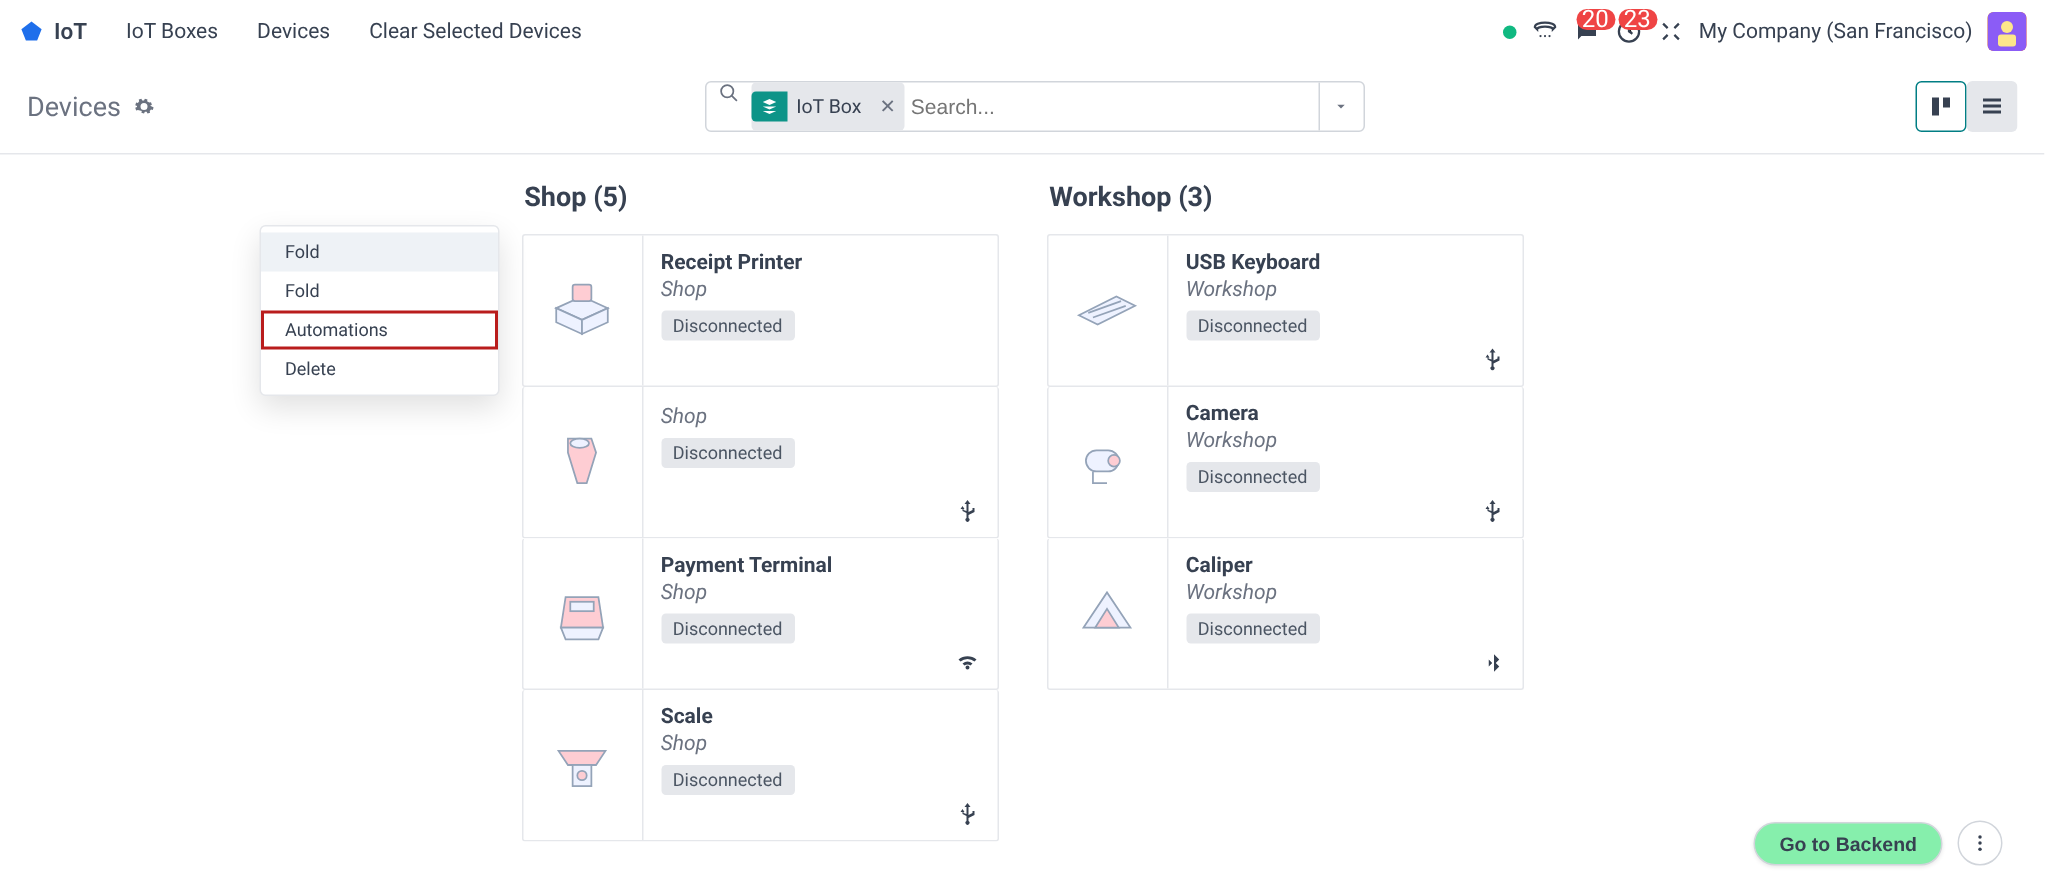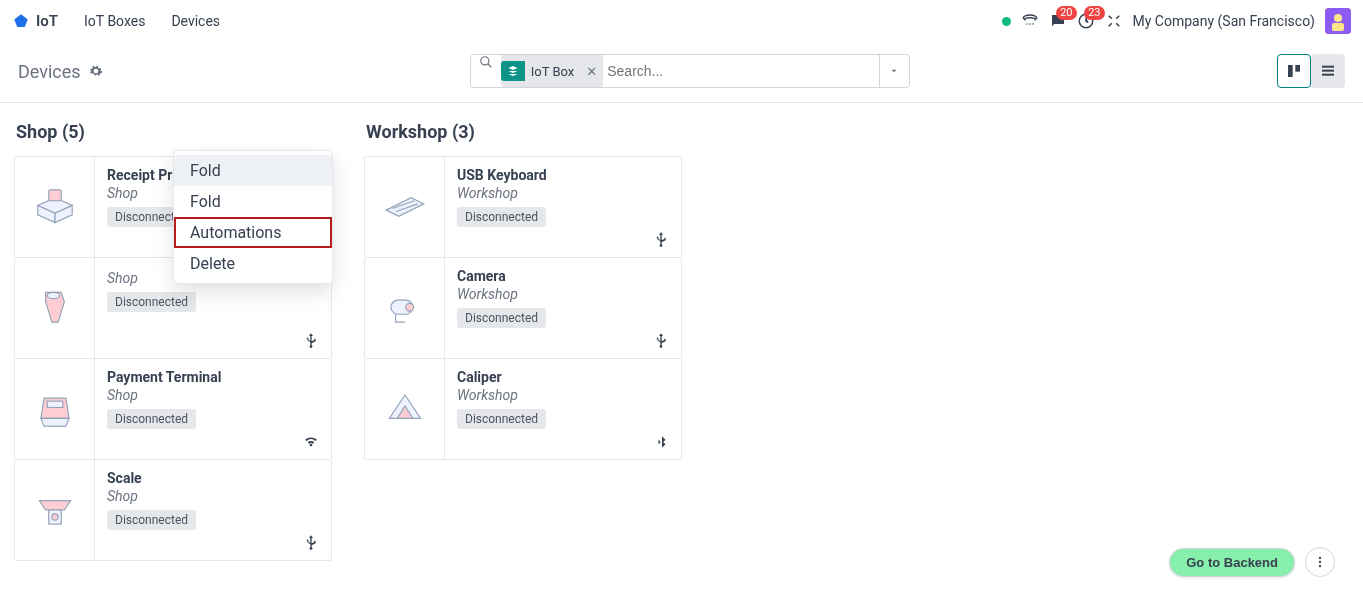--- a/index.html
+++ b/index.html
@@ -7,21 +7,21 @@
 
   
   .topnav { display: flex; align-items: center; height: 42px; padding: 0 12px; border-bottom: none; }
   .topnav-left { display: flex; align-items: center; gap: 6px; }
   .app-icon { width: 18px; height: 18px; color: #1f6feb; }
   .app-name { font-weight: 600; margin-right: 10px; font-size: 15px;}
   .menu-item { padding: 4px 10px; cursor: pointer; color: #374151; }
   .topnav-right { margin-left: auto; display: flex; align-items: center; gap: 10px; }
   .green-dot { width: 9px; height: 9px; background: #10b981; border-radius: 50%; }
   .systray-icon { position: relative; color: #374151; cursor: pointer; display:flex; align-items:center; }
-  .badge { position: absolute; top: -6px; right: -10px; background: #ef4444; color: #fff; font-size: 11px; border-radius: 8px; padding: 0 4px; line-height: 14px; min-width: 18px; text-align:center;}
+  .badge { position: absolute; top: -6px; right: -10px; background: #ef4444; color: #fff; font-size: 16px; border-radius: 8px; padding: 0 4px; line-height: 14px; min-width: 18px; text-align:center;}
   .company-name { font-size: 14px; color: #374151; }
   .avatar { width: 26px; height: 26px; border-radius: 4px; background: linear-gradient(135deg,#f59e0b,#ef4444); display:flex; align-items:center; justify-content:center; color:#fff; font-size:10px;}
 
   
   .control-panel { display: flex; align-items: center; padding: 12px 18px 14px 18px; border-bottom: 1px solid #e5e7eb; }
   .cp-title { font-size: 18px; color: #6b7280; display:flex; align-items:center; gap:8px;}
   .gear { color:#6b7280; cursor:pointer;}
   .searchbar { margin: 0 auto; display: flex; width: 440px; border: 1px solid #d1d5db; border-radius: 4px; height: 34px; background:#fff; position:relative;}
   .search-icon { padding: 0 8px; color: #6b7280; }
   .chip { display:flex; align-items:center; background:#e5e7eb; border-radius:3px; margin-right:4px; font-size:13px;}
@@ -29,35 +29,35 @@
   .chip-label { padding: 2px 6px; }
   .chip-close { padding: 0 6px; cursor:pointer; color:#6b7280;}
   .search-input { border: none; outline: none; flex: 1; font-size: 14px; color:#6b7280; background:transparent;}
   .search-caret { border-left:1px solid #d1d5db; width:30px; height:100%; display:flex; align-items:center; justify-content:center; cursor:pointer;}
   .view-switch { display:flex; gap:0; }
   .view-btn { width:34px; height:34px; display:flex; align-items:center; justify-content:center; border:1px solid transparent; border-radius:4px; cursor:pointer;}
   .view-btn.active { border-color:#017e84; background:#fff;}
   .view-btn.inactive { background:#e5e7eb; }
 
   
-  .kanban { display:flex; padding: 10px 14px; gap:32px; align-items:flex-start;}
+  .kanban { display:flex; padding: 10px 14px; gap:32px; align-items:flex-start;justify-content:center;}
   .column { width: 318px; }
   .col-title { font-weight:700; font-size:18px; color:#374151; margin: 8px 0 14px 2px;}
   .card { display:flex; border:1px solid #e5e7eb; border-radius:2px; margin-bottom:0; background:#fff; position:relative; }
   .card + .card { border-top:none; }
   .card-thumb { width:80px; height:100px; display:flex; align-items:center; justify-content:center; border-right:1px solid #e5e7eb;}
   .card-body { flex:1; padding:10px 12px 8px 12px; position:relative;}
   .card-title { font-weight:700; color:#374151; font-size:14px;}
   .card-sub { font-style:italic; color:#6b7280; font-size:14px; margin-top:2px;}
   .status-badge { display:inline-block; background:#e5e7eb; color:#4b5563; font-size:12px; padding:3px 8px; border-radius:3px; margin-top:6px;}
   .conn-icon { position:absolute; bottom:10px; right:12px; color:#374151;}
 
   
   .context-menu { position:absolute; left:173px; top:150px; width:160px; background:#fff; border:1px solid #e5e7eb; border-radius:4px; box-shadow:0 8px 20px rgba(0,0,0,0.12); z-index:50; padding:4px 0;}
-  .ctx-item { padding:6px 16px; cursor:pointer; font-size:16px; color:#374151;}
+  .ctx-item { padding:6px 16px; cursor:pointer; font-size:12px; color:#374151;}
   .ctx-item.hover { background:#eef2f6;}
   .ctx-item.highlighted { outline:2px solid #b91c1c; outline-offset:-2px;}
 
   
   .backend-pill { position:absolute; bottom:18px; right:28px; display:flex; align-items:center; gap:10px;}
   .backend-btn { background:#86efac; border:1px solid #d1d5db; border-radius:18px; padding:6px 16px; font-size:13px; font-weight:600; color:#374151; box-shadow:0 1px 3px rgba(0,0,0,0.1); cursor:pointer;}
   .kebab-btn { width:30px; height:30px; border:1px solid #d1d5db; border-radius:50%; display:flex; align-items:center; justify-content:center; background:#fff; cursor:pointer;}
 
   svg { display:block; }
 </style>
@@ -67,20 +67,21 @@
 <div class="topnav">
   <div class="topnav-left">
     <span class="app-icon">
       <svg width="18" height="18" viewBox="0 0 24 24">
           <path fill="#1f6feb" d="M12 3 L21 10 L17 20 L7 20 L3 10 Z"></path>
         </svg>
     </span>
     <span class="app-name">IoT</span>
     <span class="menu-item">IoT Boxes</span>
     <span class="menu-item">Devices</span>
+    <span class="menu-item">Clear Selected Devices</span>
   </div>
   <div class="topnav-right">
     <span class="green-dot"></span>
     <span class="systray-icon">
       <svg width="18" height="18" viewBox="0 0 24 24">
           <path fill="none" stroke="#374151" stroke-width="2" d="M3 8 a9 4 0 0 1 18 0 l-2 2 a6 2 0 0 0 -14 0 z"></path>
           <circle cx="8" cy="16" r="1" fill="#374151"></circle>
           <circle cx="12" cy="16" r="1" fill="#374151"></circle>
           <circle cx="16" cy="16" r="1" fill="#374151"></circle>
         </svg>

